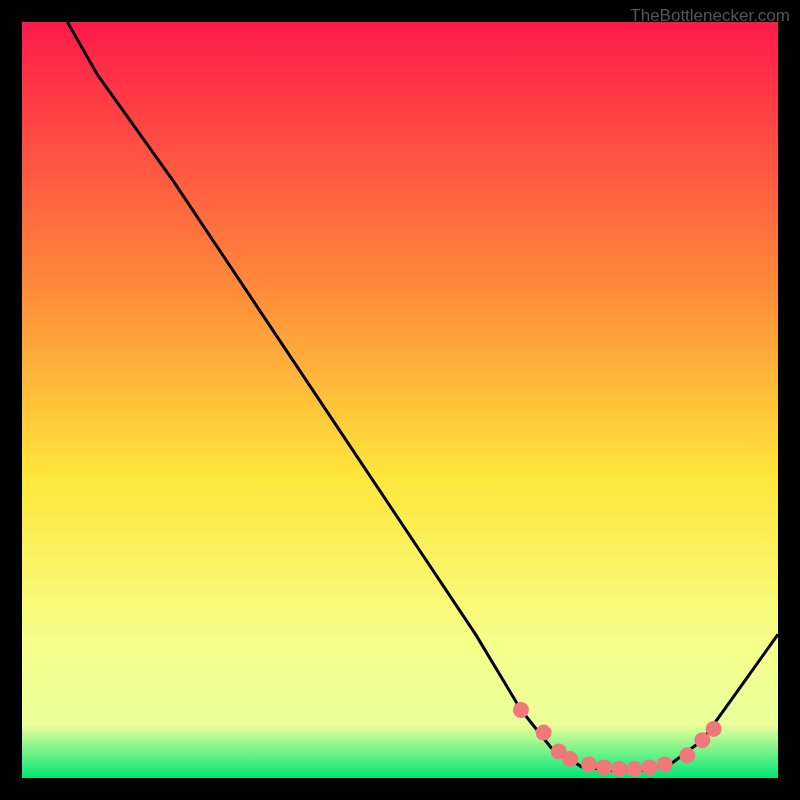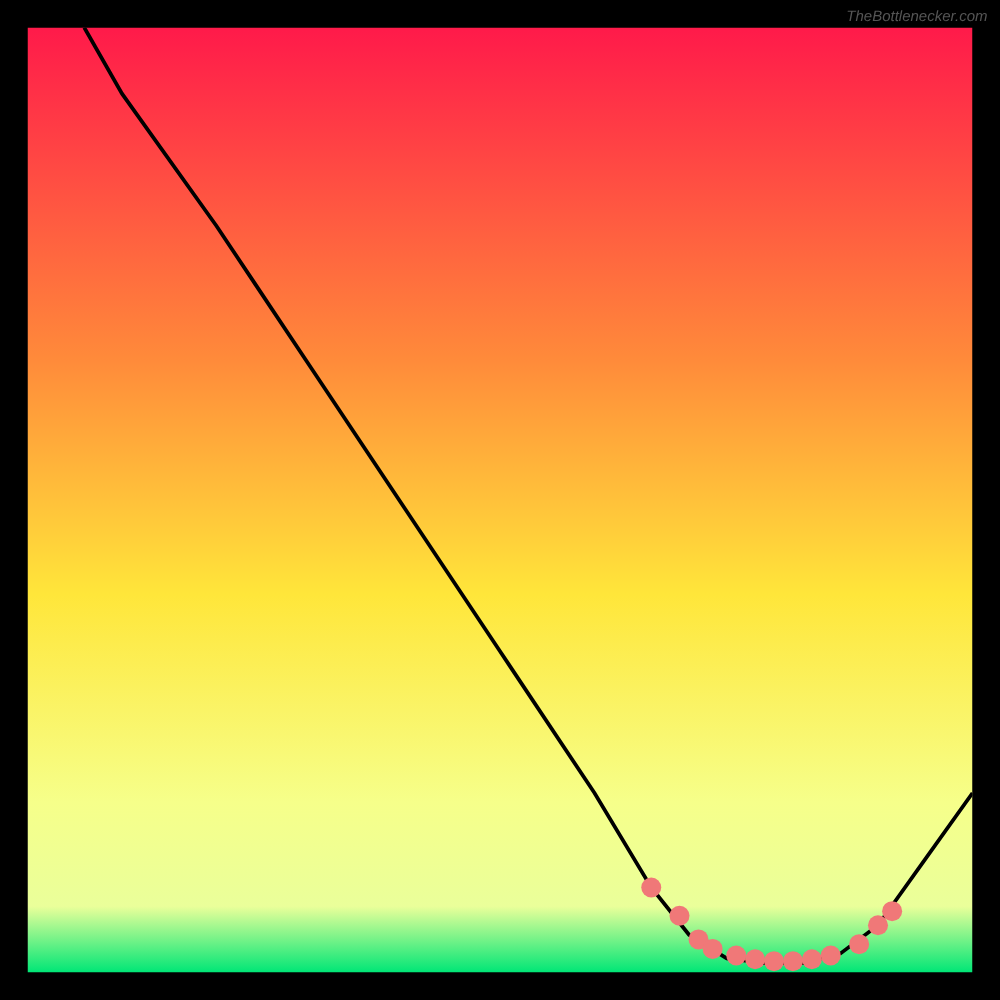--- a/index.html
+++ b/index.html
@@ -10,24 +10,23 @@
     background: #000;
     position: relative;
     font-family: Arial, sans-serif;
     overflow: hidden;
   }
   .watermark {
     position: absolute;
     top: 6px;
     right: 10px;
     color: #555;
-    font-size: 12px;
+    font-size: 17px;
     font-weight: 500;
     z-index: 10;
-    font-style: italic;
   }
   .plot {
     position: absolute;
     left: 22px;
     top: 22px;
     width: 756px;
     height: 756px;
   }
   svg {
     display: block;

